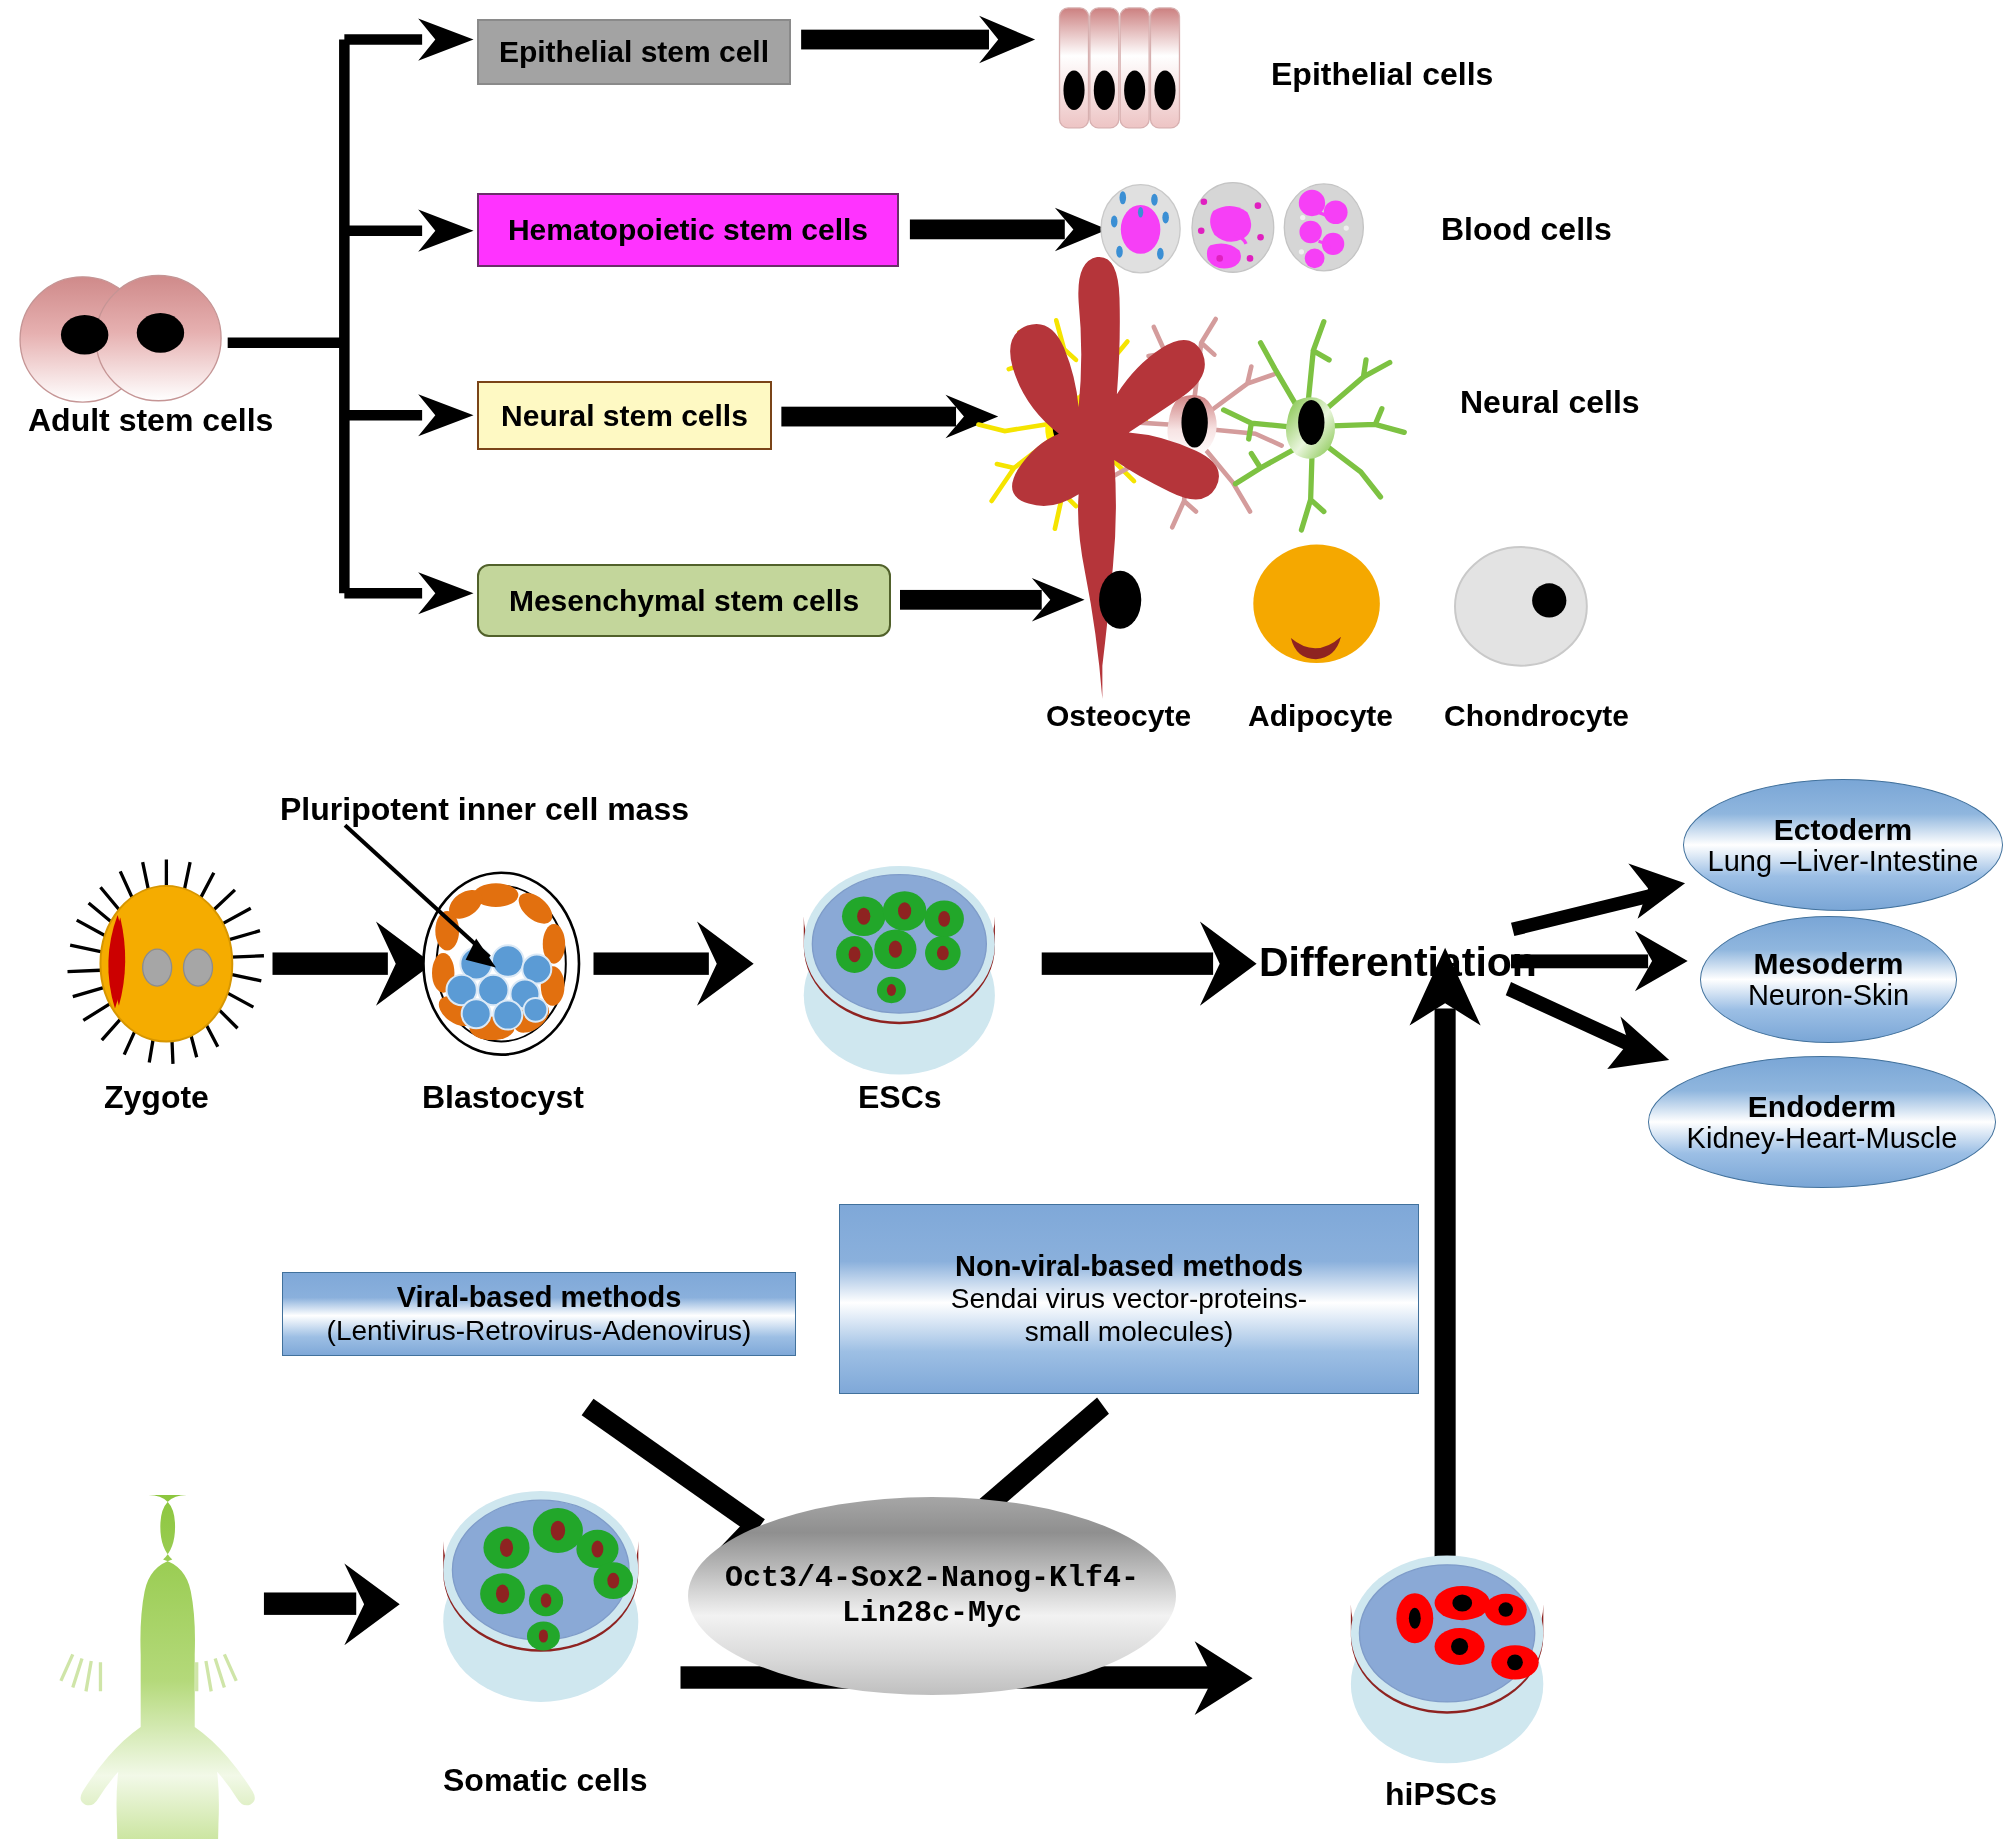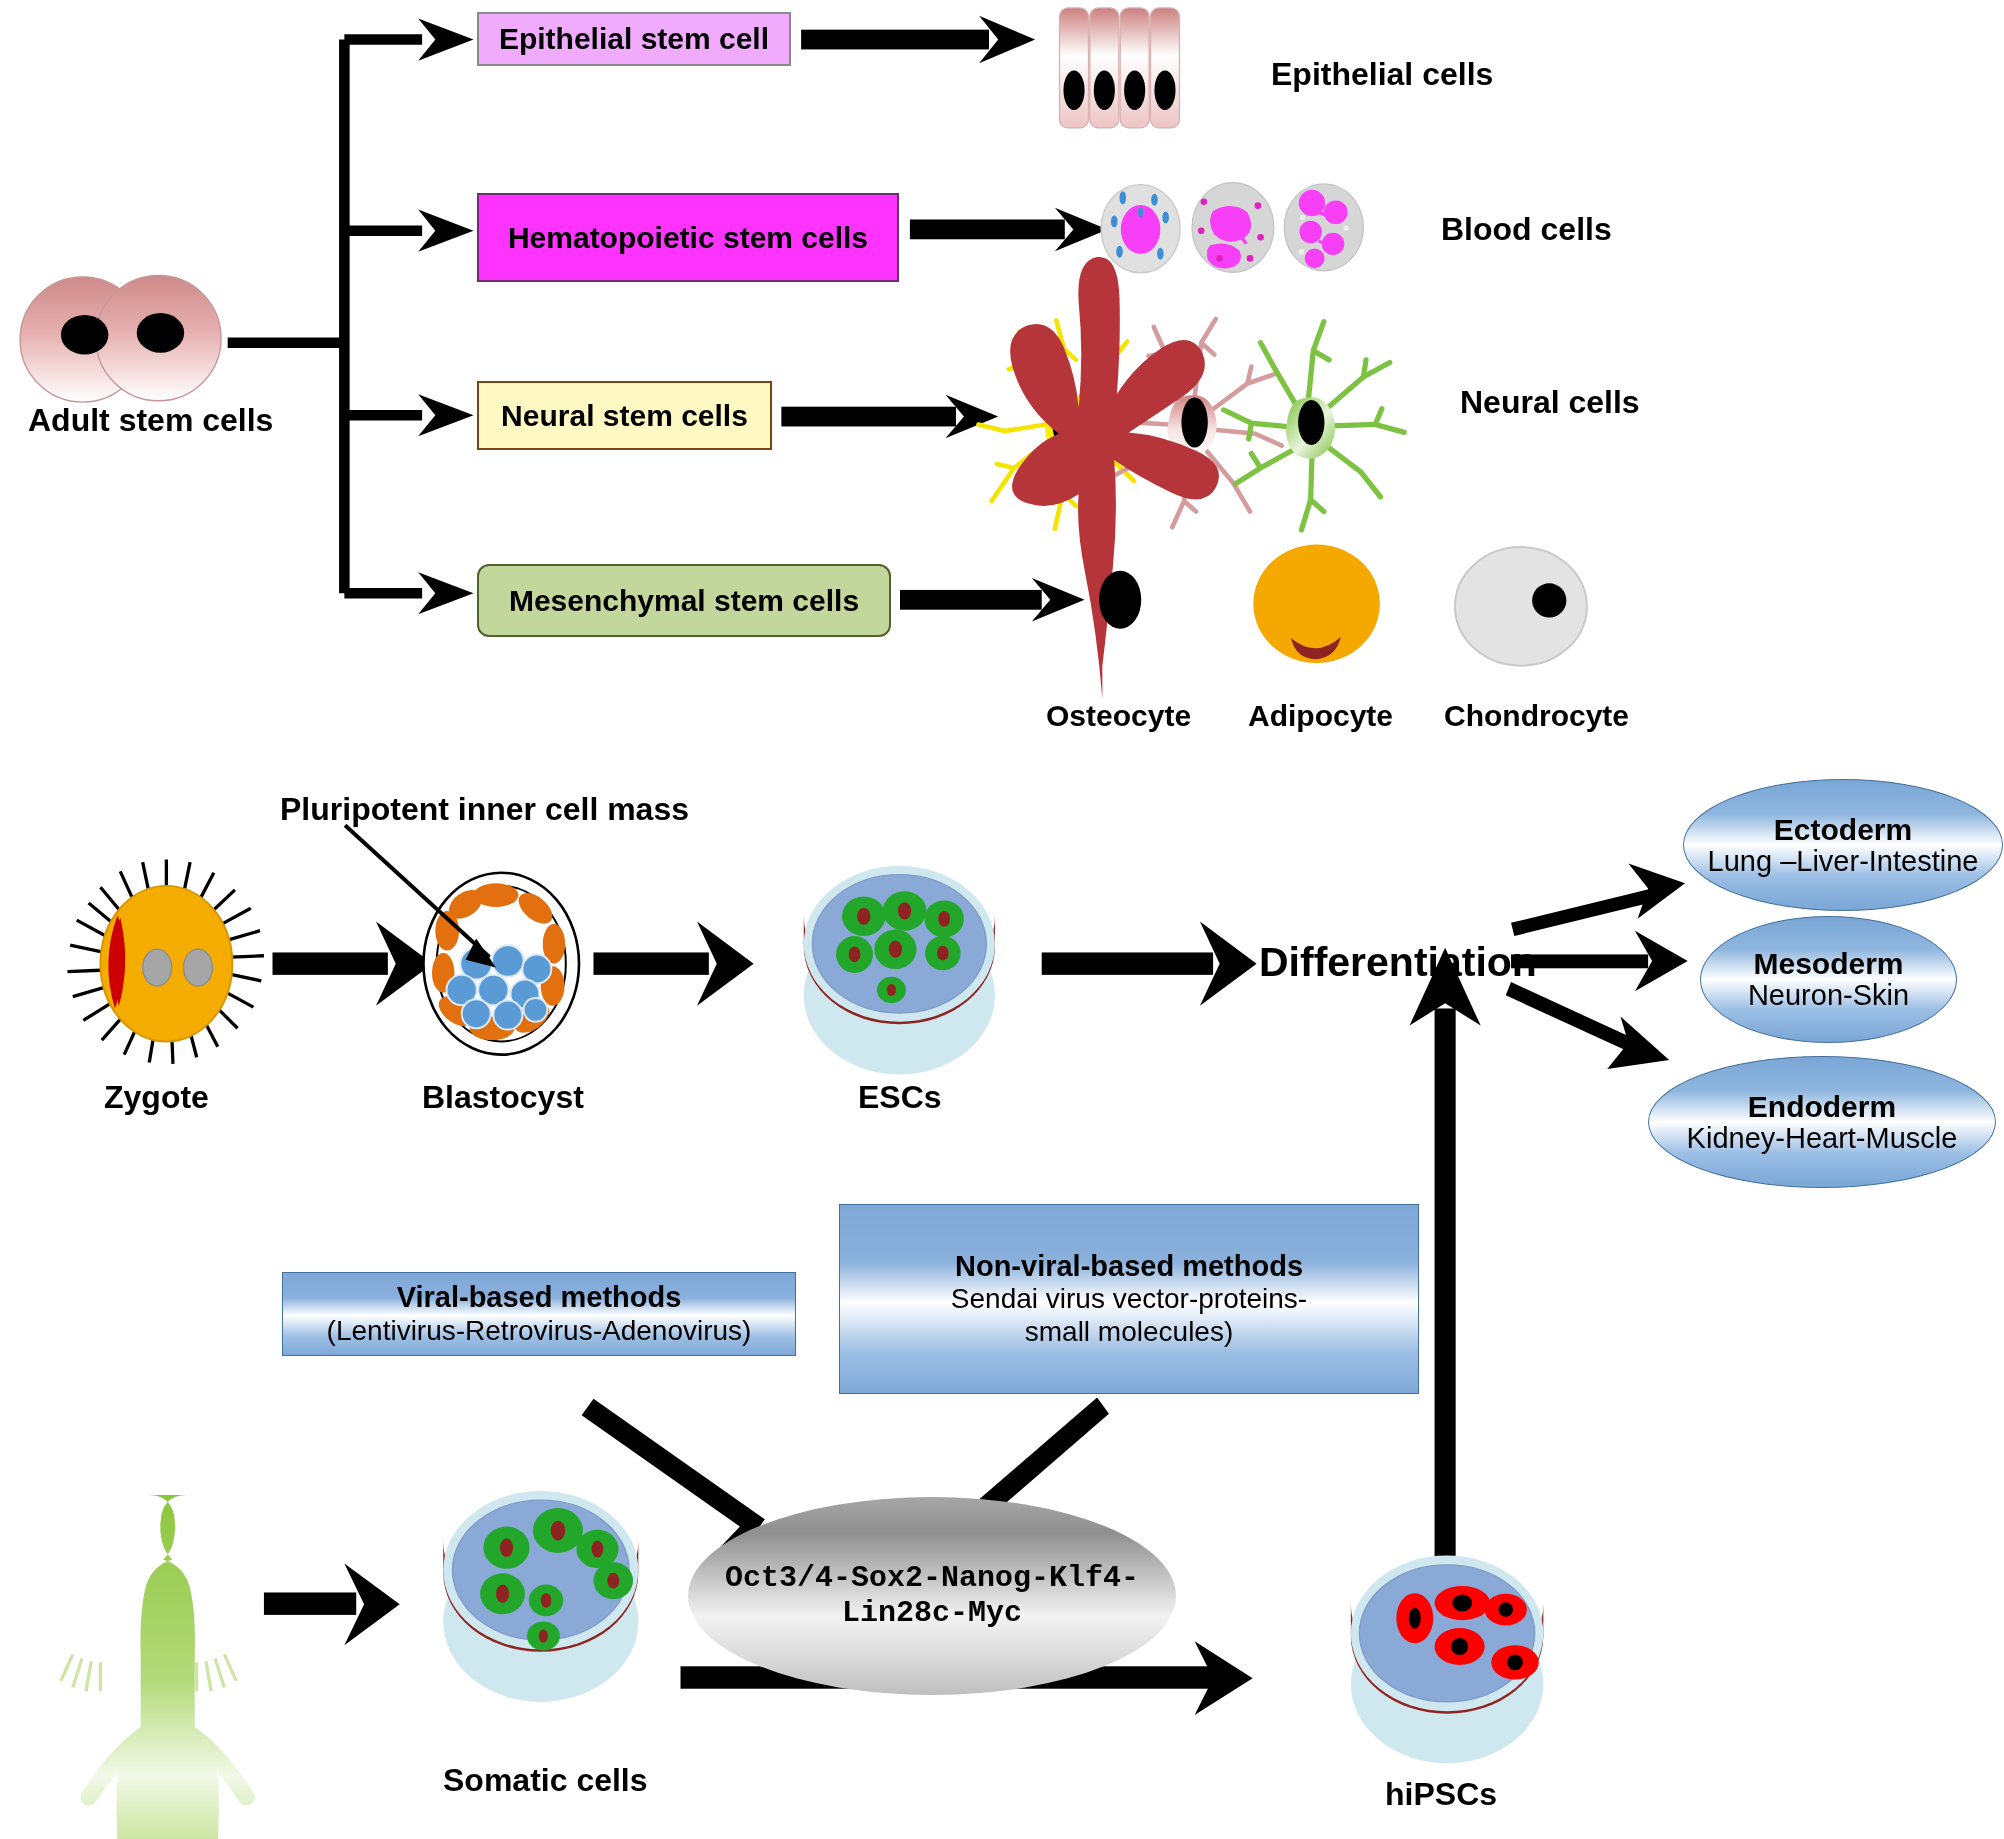--- a/index.html
+++ b/index.html
@@ -474,25 +474,25 @@
     <g fill="#000">
       <path d="M900,2122 L1160,2305 L1142,2330 L882,2147 Z"></path>
       <path d="M1106,2270 L1182,2350 L1082,2358 L1124,2314 Z"></path>
     </g>
     <g fill="#000">
       <path d="M1664,2120 L1450,2305 L1468,2330 L1682,2145 Z"></path>
       <path d="M1502,2268 L1430,2352 L1530,2358 L1488,2312 Z"></path>
     </g>
   </svg>
 
-  <div class="stembox" style="left:477px;top:12px;width:314px;height:54px;background:#f0abfc;border-color:#8a8a8a;">
+  <div class="stembox" style="left:477px;top:19px;width:314px;height:66px;background:#a3a3a3;border-color:#8a8a8a;">
     <span>Epithelial stem cell</span>
   </div>
 
-  <div class="stembox" style="left:477px;top:193px;width:422px;height:89px;background:#ff33ff;border-color:#6b2f6b;">
+  <div class="stembox" style="left:477px;top:193px;width:422px;height:74px;background:#ff33ff;border-color:#6b2f6b;">
     <span>Hematopoietic stem cells</span>
   </div>
 
   <div class="stembox" style="left:477px;top:381px;width:295px;height:69px;background:#fef9c3;border-color:#7a4418;">
     <span>Neural stem cells</span>
   </div>
 
   <div class="stembox" style="left:477px;top:564px;width:414px;height:73px;background:#c3d69b;border-color:#51612b;border-radius:12px;">
     <span>Mesenchymal stem cells</span>
   </div>

